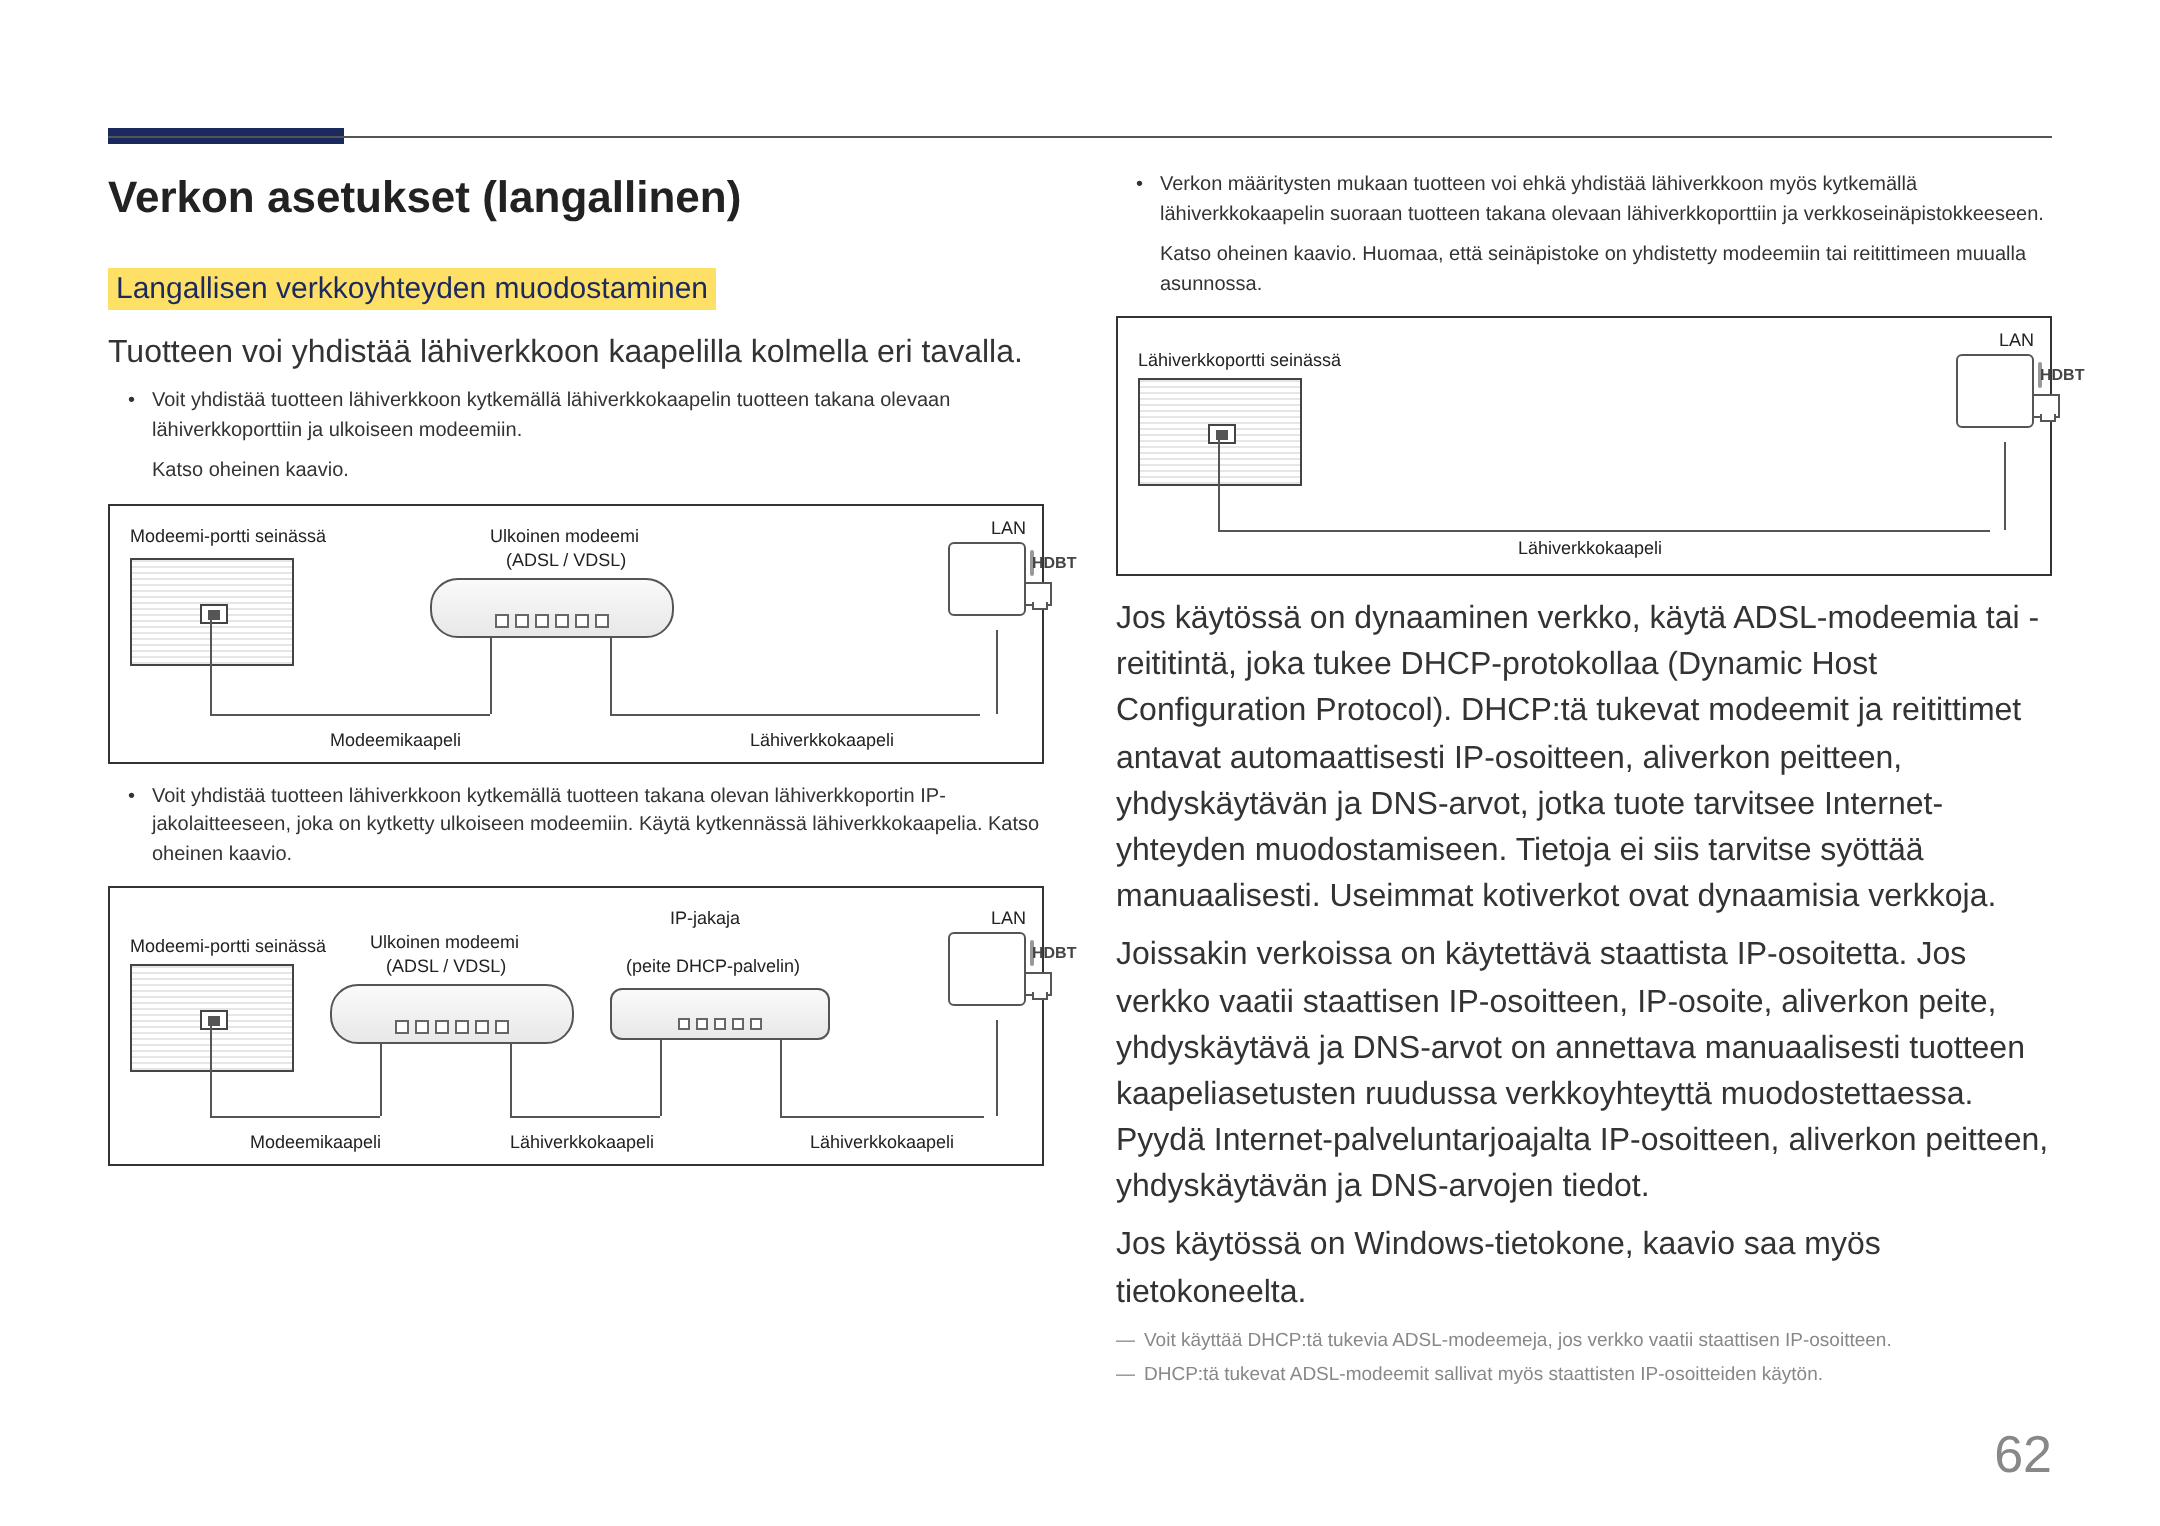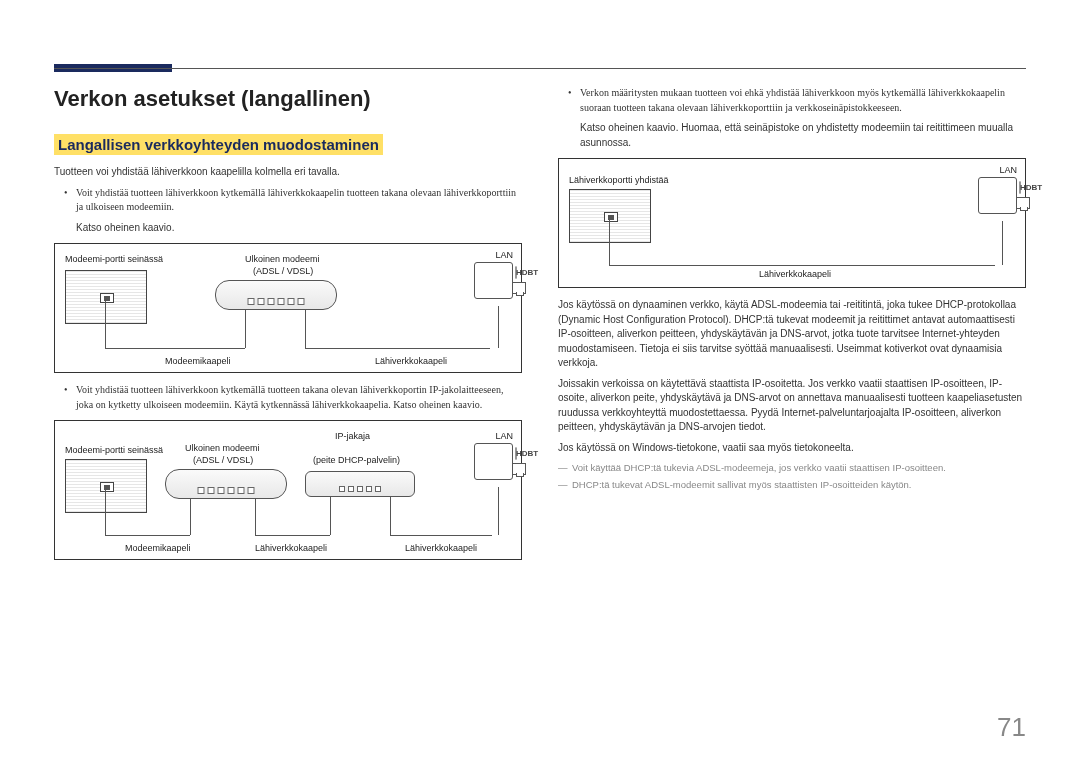--- a/index.html
+++ b/index.html
@@ -38,40 +38,39 @@
   .col { flex: 1; min-width: 0; }
   h1 {
     font-size: 22px;
     font-weight: 600;
     color: #222;
     margin-bottom: 22px;
   }
   h2 {
     display: inline-block;
     font-size: 15px;
-    font-weight: 700;
+    font-weight: 400;
     color: #1a2a5e;
     background: #ffe066;
     padding: 2px 4px;
     margin-bottom: 10px;
   }
   .body-text {
-    font-size: 10px;
+    font-size: 16px;
     line-height: 1.45;
     color: #333;
     margin-bottom: 6px;
   }
   ul.bullets { list-style: none; margin: 0 0 6px 0; padding: 0; }
   ul.bullets > li {
     font-size: 10px;
     line-height: 1.45;
     padding-left: 22px;
     position: relative;
     margin-bottom: 4px;
-    font-family: Liberation Serif, serif;
   }
   ul.bullets > li::before {
     content: "•";
     position: absolute;
     left: 10px;
     top: 0;
     color: #333;
   }
   .sub-indent {
     font-size: 10px;
@@ -300,42 +299,42 @@
     </div>
   </div>
 
   <div class="col">
     <ul class="bullets">
       <li>Verkon määritysten mukaan tuotteen voi ehkä yhdistää lähiverkkoon myös kytkemällä lähiverkkokaapelin suoraan tuotteen takana olevaan lähiverkkoporttiin ja verkkoseinäpistokkeeseen.</li>
     </ul>
     <p class="sub-indent">Katso oheinen kaavio. Huomaa, että seinäpistoke on yhdistetty modeemiin tai reitittimeen muualla asunnossa.</p>
 
     <div class="diagram d3">
-      <span class="dlabel" style="left:10px; top:16px;">Lähiverkkoportti yhdistää</span>
+      <span class="dlabel" style="left:10px; top:16px;">Lähiverkkoportti seinässä</span>
       <div class="wall" style="left:10px; top:30px;">
           <div class="walljack"></div>
         </div>
 
       <span class="dlabel" style="right:8px; top:6px;">LAN</span>
       <div class="lanbox" style="right:8px; top:18px;">
         <div class="hdbt">HDBT</div>
         <div class="rj45"></div>
       </div>
 
       <div class="cable" style="left:50px; top:60px; width:1px; height:46px; border-left-width:1px;"></div>
       <div class="cable" style="left:50px; top:106px; width:386px; height:1px; border-top-width:1px;"></div>
       <div class="cable" style="right:22px; top:62px; width:1px; height:44px; border-left-width:1px;"></div>
 
       <span class="dlabel" style="left:200px; bottom:8px;">Lähiverkkokaapeli</span>
     </div>
 
     <p class="body-text">Jos käytössä on dynaaminen verkko, käytä ADSL-modeemia tai -reititintä, joka tukee DHCP-protokollaa (Dynamic Host Configuration Protocol). DHCP:tä tukevat modeemit ja reitittimet antavat automaattisesti IP-osoitteen, aliverkon peitteen, yhdyskäytävän ja DNS-arvot, jotka tuote tarvitsee Internet-yhteyden muodostamiseen. Tietoja ei siis tarvitse syöttää manuaalisesti. Useimmat kotiverkot ovat dynaamisia verkkoja.</p>
     <p class="body-text">Joissakin verkoissa on käytettävä staattista IP-osoitetta. Jos verkko vaatii staattisen IP-osoitteen, IP-osoite, aliverkon peite, yhdyskäytävä ja DNS-arvot on annettava manuaalisesti tuotteen kaapeliasetusten ruudussa verkkoyhteyttä muodostettaessa. Pyydä Internet-palveluntarjoajalta IP-osoitteen, aliverkon peitteen, yhdyskäytävän ja DNS-arvojen tiedot.</p>
-    <p class="body-text">Jos käytössä on Windows-tietokone, vaatii saa myös tietokoneelta.</p>
+    <p class="body-text">Jos käytössä on Windows-tietokone, kaavio saa myös tietokoneelta.</p>
 
     <div class="notes">
       <p>Voit käyttää DHCP:tä tukevia ADSL-modeemeja, jos verkko vaatii staattisen IP-osoitteen.</p>
       <p>DHCP:tä tukevat ADSL-modeemit sallivat myös staattisten IP-osoitteiden käytön.</p>
     </div>
   </div>
 </div>
 
-<div class="page-num">71</div>
+<div class="page-num">62</div>
 
 </body></html>

